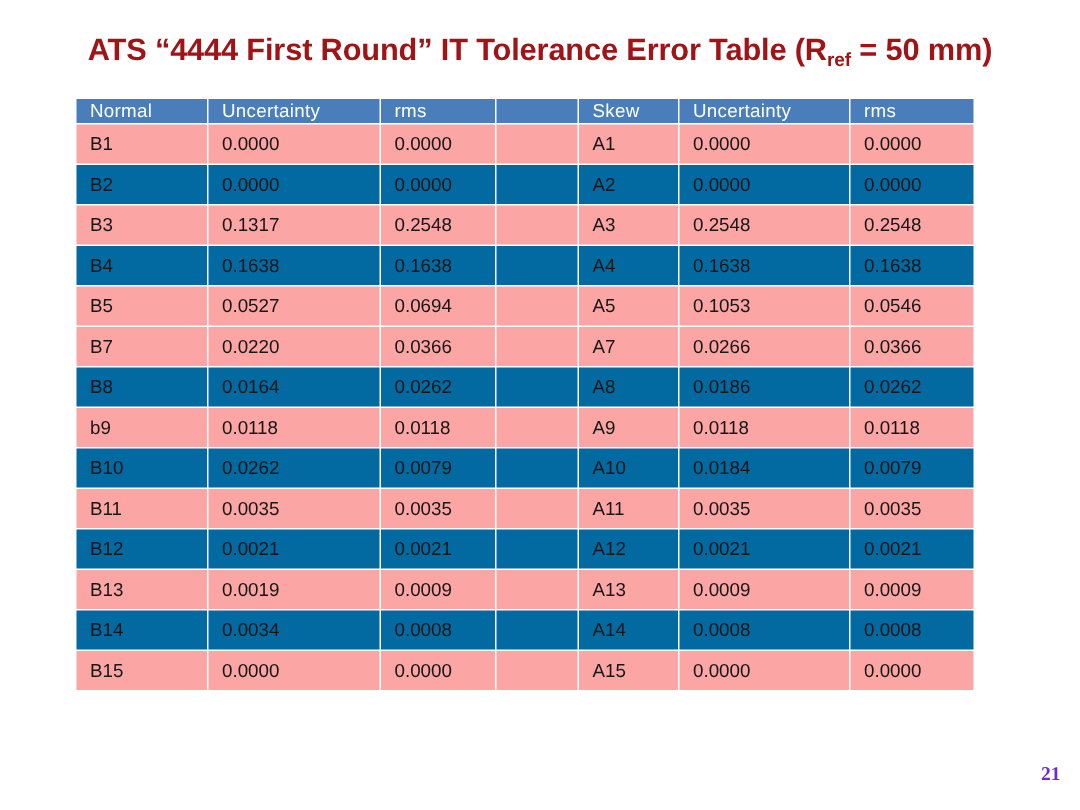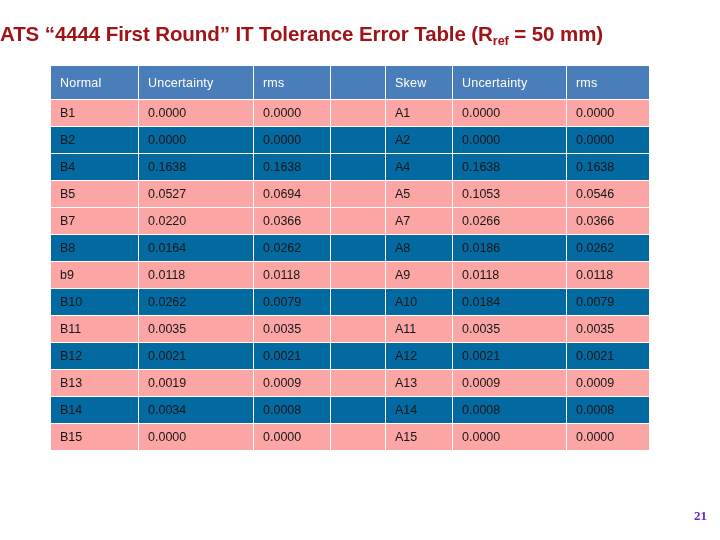--- a/index.html
+++ b/index.html
@@ -14,20 +14,21 @@
     overflow: hidden;
     position: relative;
   }
 
   
   #slide-title {
     position: absolute;
     left: 0;
     top: 22px;
     width: 720px;
+    text-align: center;
     color: #a01418;
     font-size: 20.5px;
     font-weight: bold;
     letter-spacing: -0.1px;
     white-space: nowrap;
   }
   #slide-title sub {
     font-size: 0.62em;
     vertical-align: baseline;
     position: relative;
@@ -54,21 +55,21 @@
     font-weight: normal;
     text-align: left;
     vertical-align: middle;
     overflow: hidden;
     white-space: nowrap;
     border: 0;
   }
   #error-table thead th {
     background: #4a7ebb;
     color: #ffffff;
-    height: 33px;
+    height: 16px;
     font-weight: normal;
     letter-spacing: 0.2px;
   }
   #error-table tbody td {
     color: #171717;
   }
   #error-table tbody tr.row-odd td {
     background: #fca5a5;
   }
   #error-table tbody tr.row-even td {
@@ -133,20 +134,29 @@
       </tr>
       <tr class="row-even">
         <td>B2</td>
         <td>0.0000</td>
         <td>0.0000</td>
         <td></td>
         <td>A2</td>
         <td>0.0000</td>
         <td>0.0000</td>
       </tr>
+      <tr class="row-odd">
+        <td>B3</td>
+        <td>0.1317</td>
+        <td>0.2548</td>
+        <td></td>
+        <td>A3</td>
+        <td>0.2548</td>
+        <td>0.2548</td>
+      </tr>
       <tr class="row-even">
         <td>B4</td>
         <td>0.1638</td>
         <td>0.1638</td>
         <td></td>
         <td>A4</td>
         <td>0.1638</td>
         <td>0.1638</td>
       </tr>
       <tr class="row-odd">

